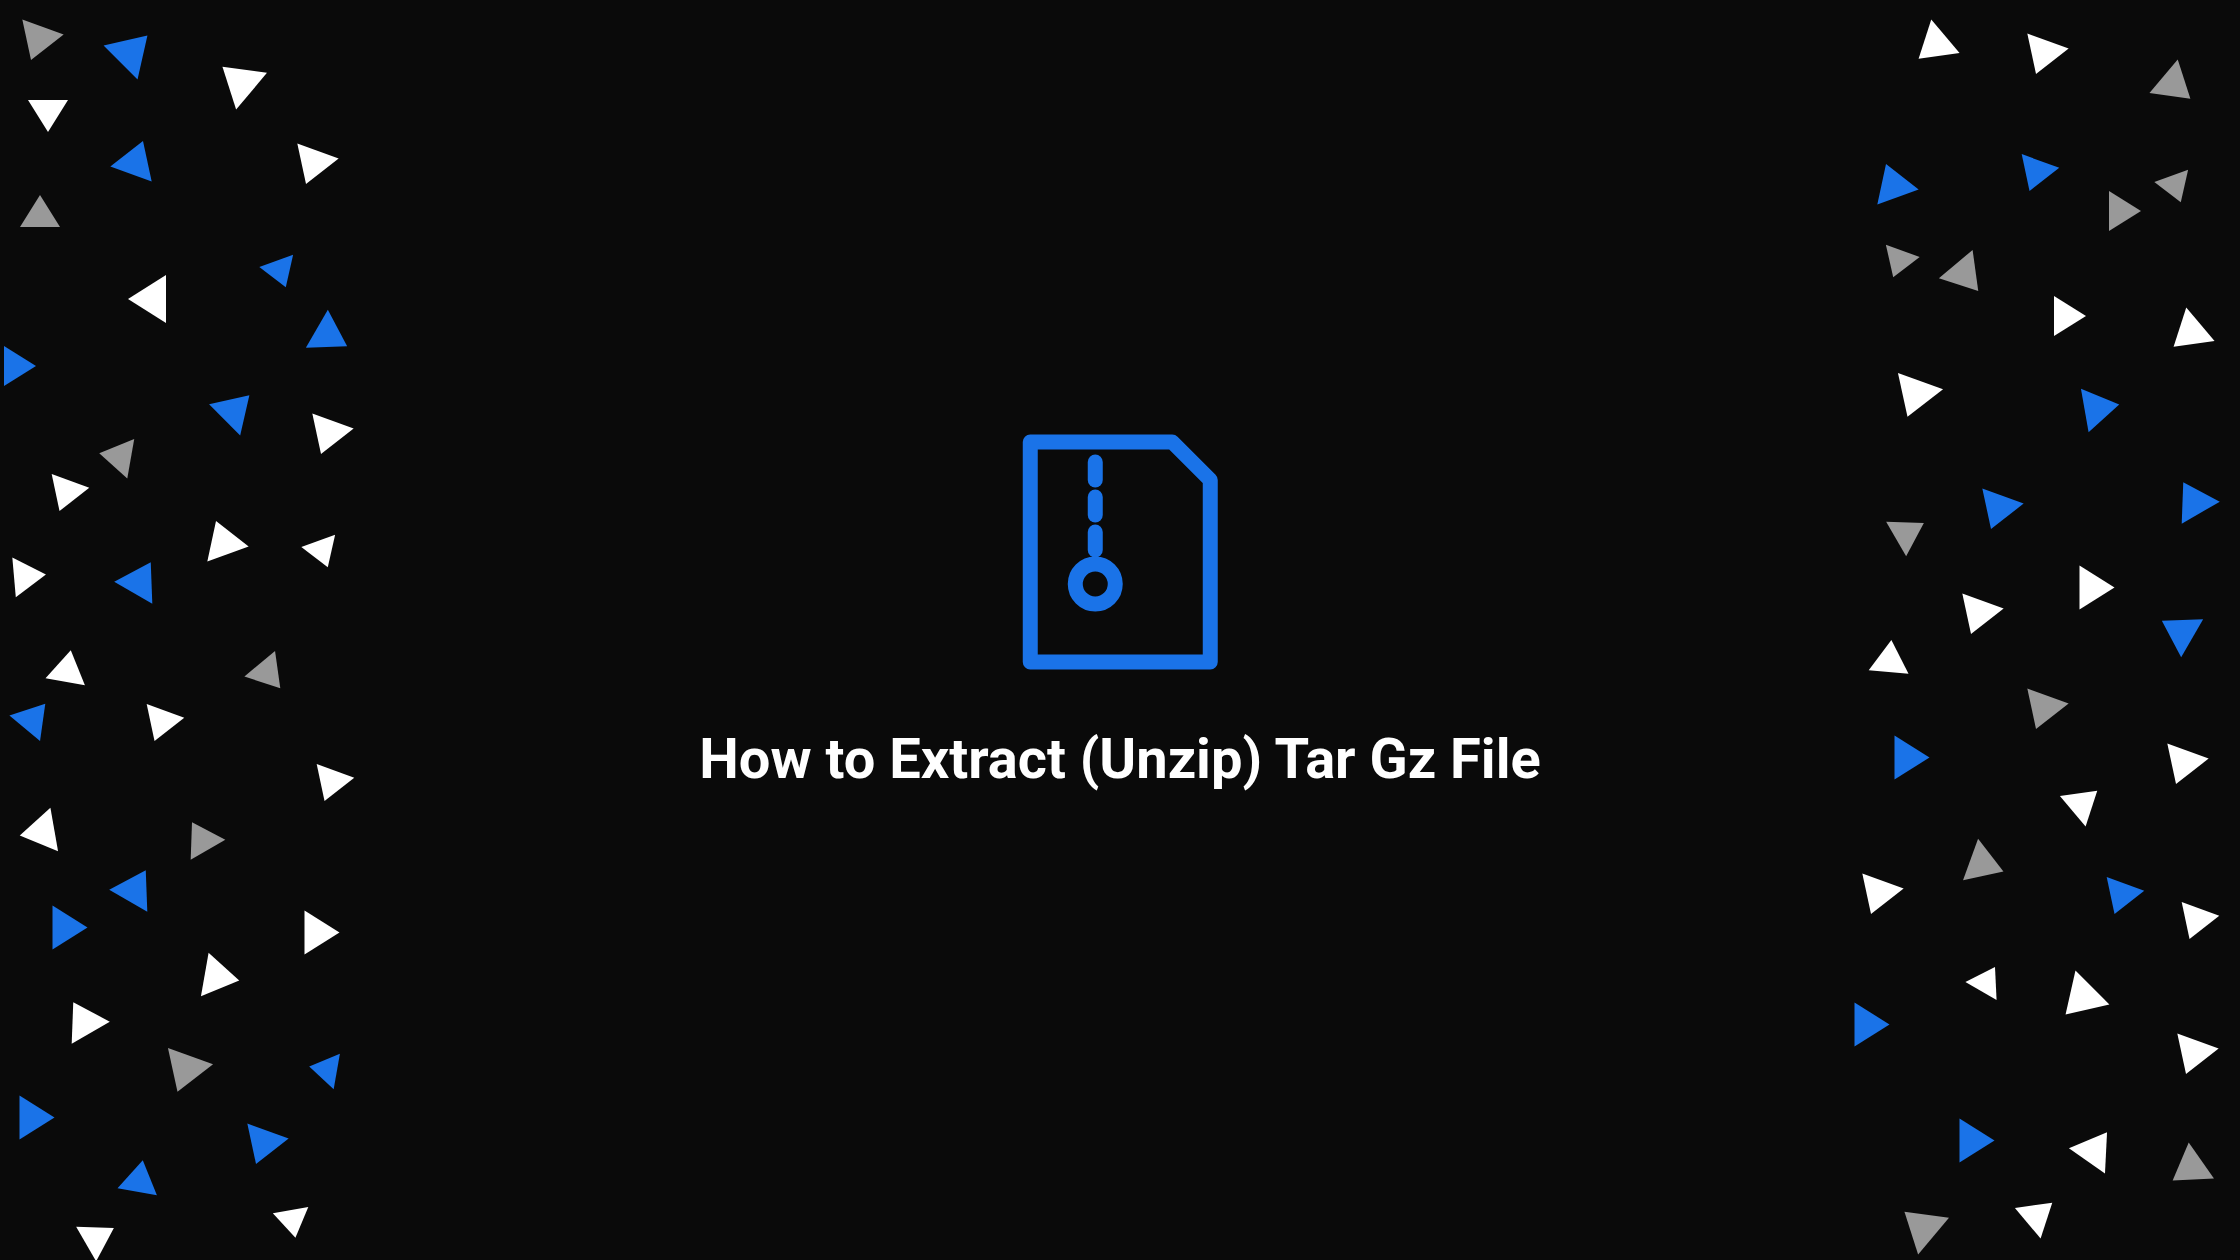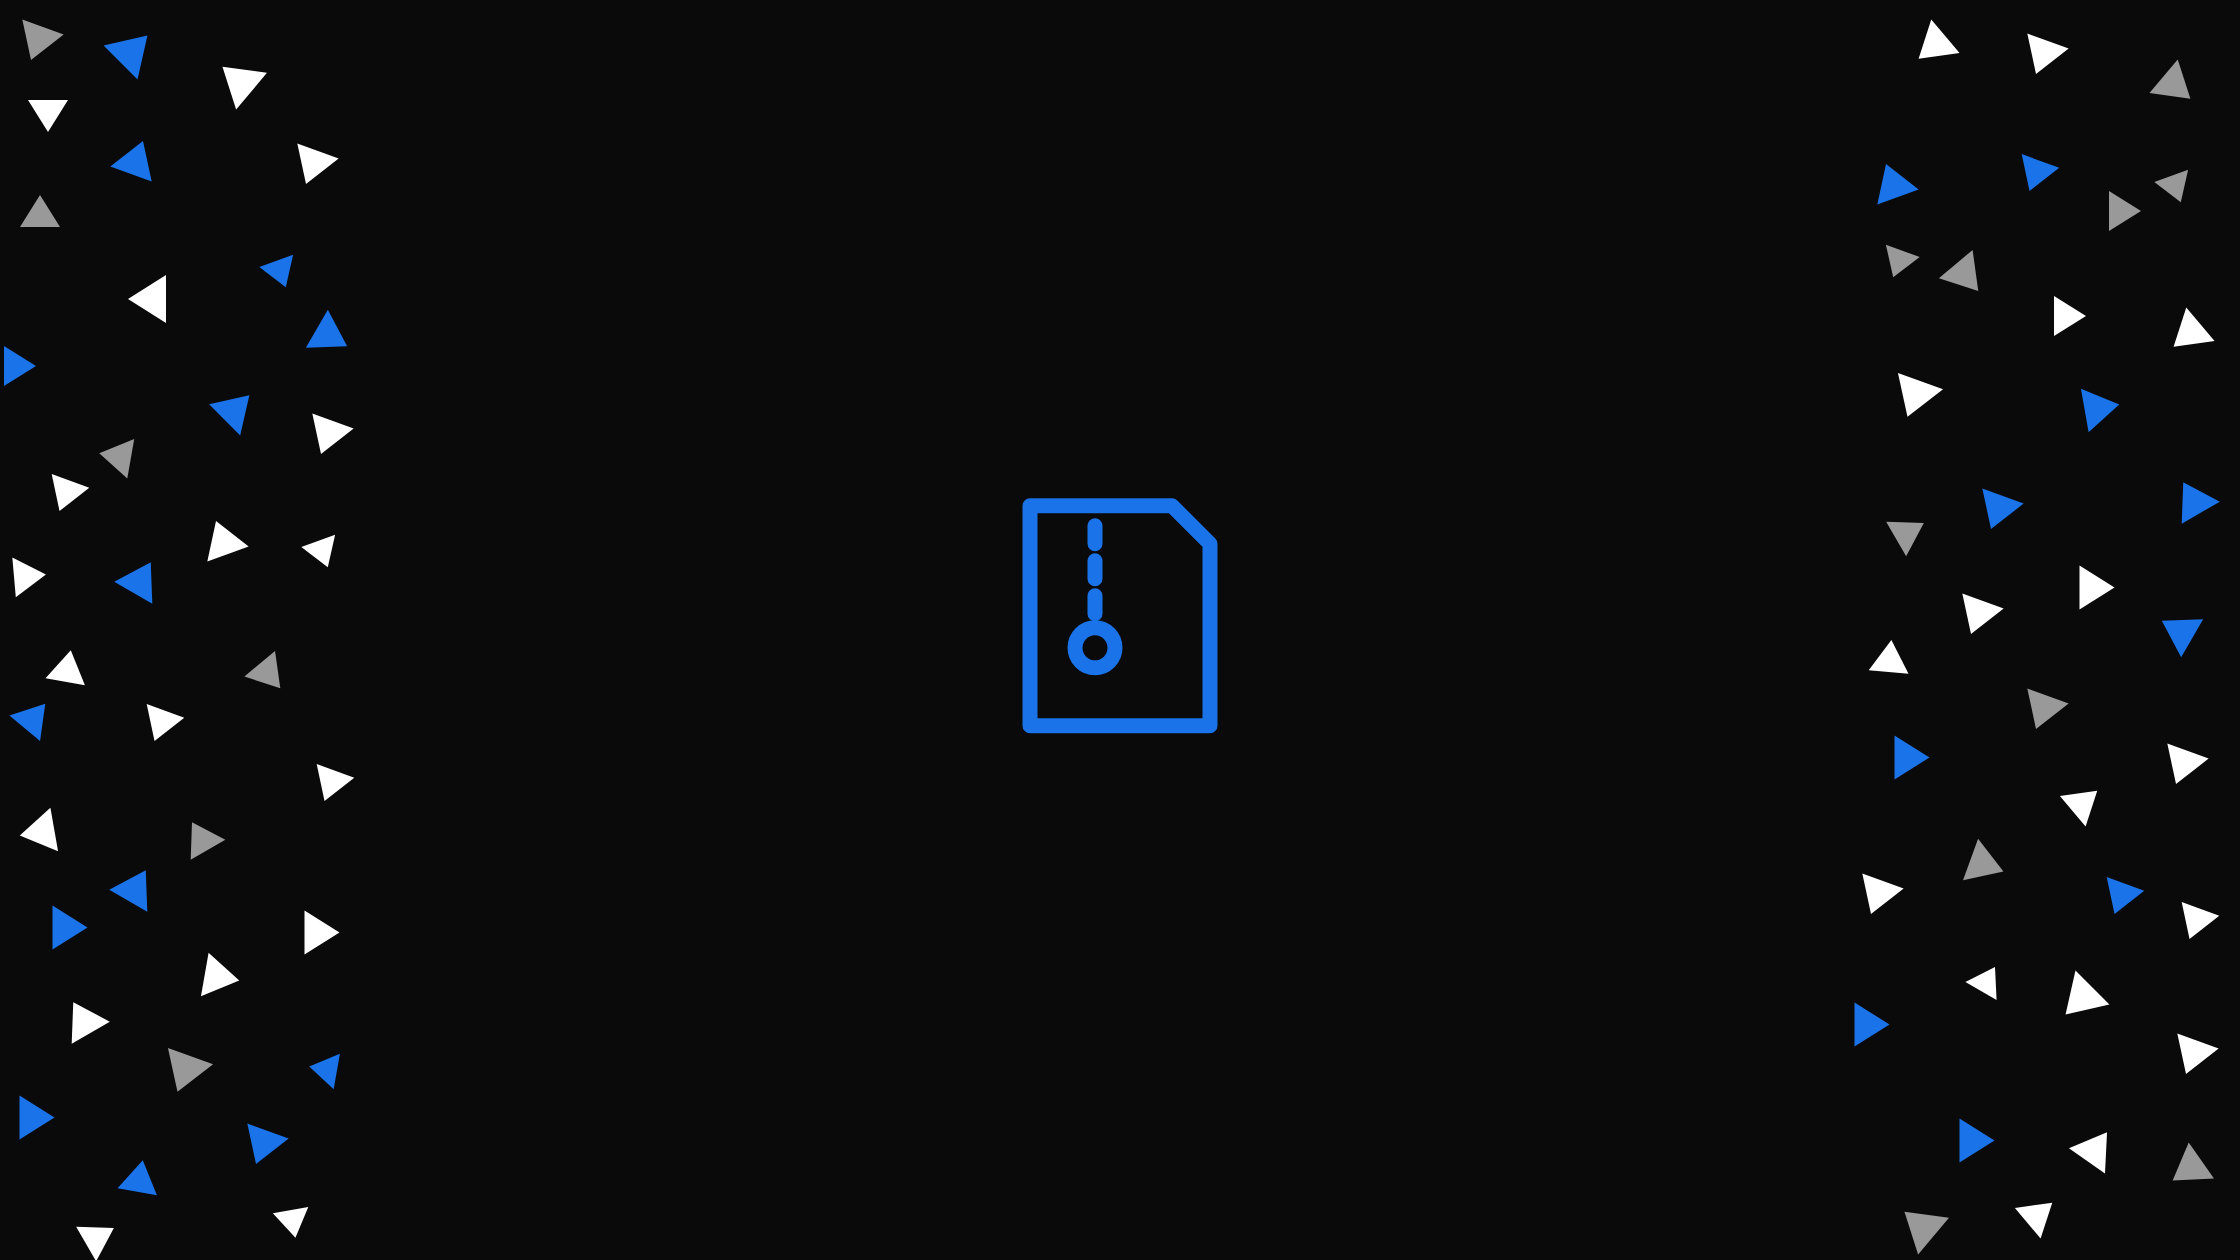--- a/index.html
+++ b/index.html
@@ -47,20 +47,21 @@
 <div class="content">
   <div class="icon-wrapper">
     <svg width="200" height="240" viewBox="0 0 200 240" fill="none" stroke="currentColor" stroke-width="15" stroke-linecap="round" stroke-linejoin="round">
       <path d="M10 10 L152 10 L190 48 L190 230 L10 230 Z"></path>
       <line x1="75" y1="30" x2="75" y2="48"></line>
       <line x1="75" y1="65" x2="75" y2="83"></line>
       <line x1="75" y1="100" x2="75" y2="118"></line>
       <circle cx="75" cy="152" r="20" fill="none"></circle>
     </svg>
   </div>
+  <h1 class="title">How to Extract (Unzip) Tar Gz File</h1>
 </div>
 
 <div id="triangles-container">
     <div class="triangle" style="left: 15px; top: 26px; border-left: 22px solid transparent; border-right: 22px solid transparent; border-bottom: 35.2px solid rgb(153, 153, 153); transform: rotate(200deg);"></div>
     <div class="triangle" style="left: 110px; top: 30px; border-left: 24px solid transparent; border-right: 24px solid transparent; border-bottom: 38.4px solid rgb(26, 115, 232); transform: rotate(45deg);"></div>
     <div class="triangle" style="left: 28px; top: 100px; border-left: 20px solid transparent; border-right: 20px solid transparent; border-bottom: 32px solid rgb(255, 255, 255); transform: rotate(180deg);"></div>
     <div class="triangle" style="left: 213px; top: 60px; border-left: 24px solid transparent; border-right: 24px solid transparent; border-bottom: 38.4px solid rgb(255, 255, 255); transform: rotate(310deg);"></div>
     <div class="triangle" style="left: 115px; top: 140px; border-left: 22px solid transparent; border-right: 22px solid transparent; border-bottom: 35.2px solid rgb(26, 115, 232); transform: rotate(20deg);"></div>
     <div class="triangle" style="left: 20px; top: 195px; border-left: 20px solid transparent; border-right: 20px solid transparent; border-bottom: 32px solid rgb(153, 153, 153); transform: rotate(0deg);"></div>
     <div class="triangle" style="left: 290px; top: 150px; border-left: 22px solid transparent; border-right: 22px solid transparent; border-bottom: 35.2px solid rgb(255, 255, 255); transform: rotate(200deg);"></div>

